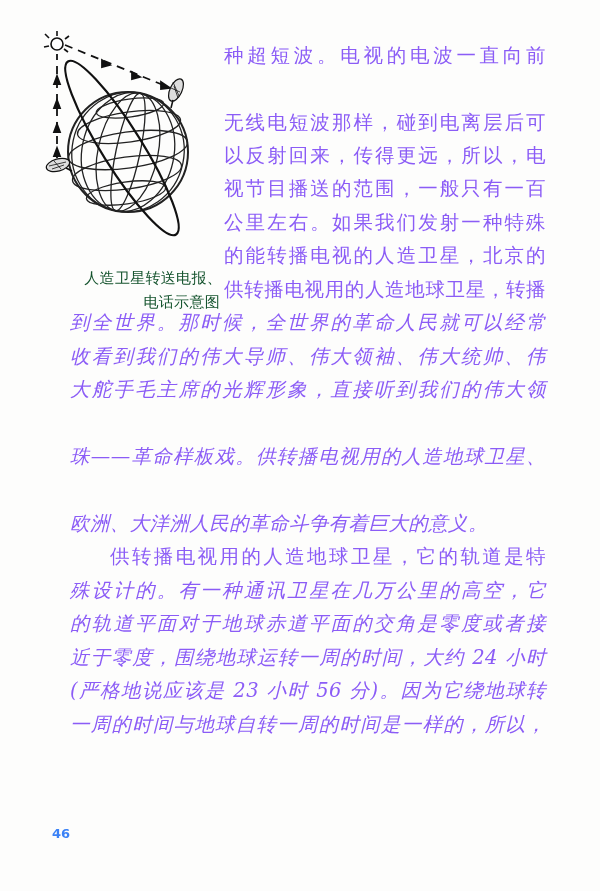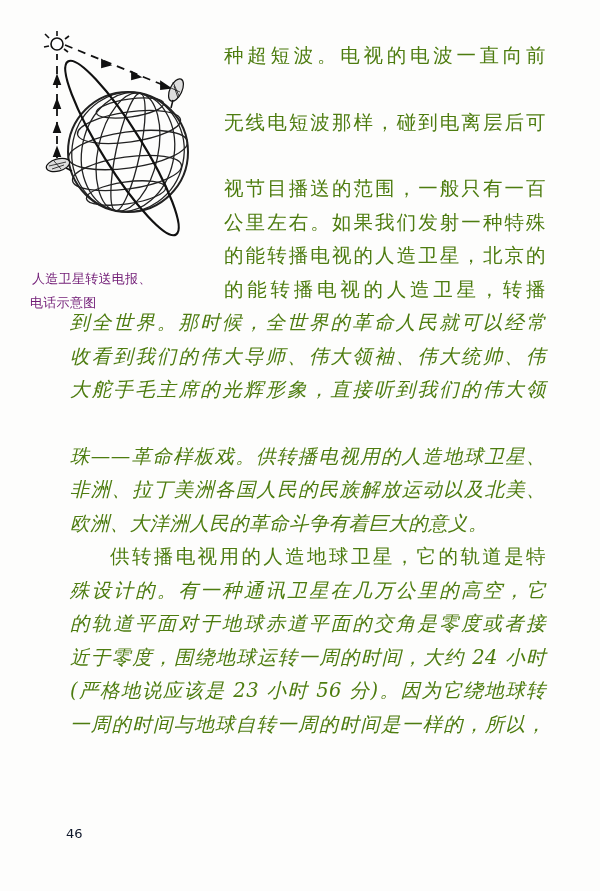--- a/index.html
+++ b/index.html
@@ -29,53 +29,53 @@
       height: 290px;
     }
     .figure svg {
       position: absolute;
       left: 0; top: 0;
     }
     .caption {
       position: absolute;
       left: 0;
       width: 190px;
-      text-align: left;
-      font-size: 13px;
+      text-align: right;
+      font-size: 15px;
       line-height: 23px;
-      color: #701a75;
+      color: #14532d;
       letter-spacing: 0.3px;
     }
     .caption.l1 { top: 237px; left: 2px; }
     .caption.l2 { top: 261px; left: 0px; }
 
     .line {
       position: absolute;
       font-size: 19.5px;
       line-height: 26px;
       white-space: nowrap;
-      color: #4d7c0f;
+      color: #8b5cf6;
       letter-spacing: 0.4px;
     }
     .narrow { left: 224px; width: 322px; }
     .wide   { left: 70px;  width: 476px; font-style: italic; }
     .justify {
       text-align: justify;
       text-align-last: justify;
     }
     .indent { left: 110px; width: 436px; }
 
     .page-number {
       position: absolute;
-      left: 66px;
+      left: 52px;
       top: 826px;
       font-family: "DejaVu Sans", sans-serif;
-      font-weight: normal;
+      font-weight: bold;
       font-size: 13px;
-      color: #0f172a;
+      color: #3b82f6;
     }
   </style>
 </head>
 <body>
 
 <div class="page">
 
   <div class="figure">
     <svg width="180" height="230" viewBox="0 0 180 230">
 
@@ -132,30 +132,30 @@
         <line x1="36" y1="138" x2="42" y2="141" stroke-width="1.6"></line>
       </g>
     </svg>
 
     <div class="caption l1">人造卫星转送电报、</div>
     <div class="caption l2">电话示意图</div>
   </div>
 
   <div class="line narrow justify" style="top:43px">种超短波。电视的电波一直向前</div>
   <div class="line narrow justify" style="top:110px">无线电短波那样，碰到电离层后可</div>
+  <div class="line narrow justify" style="top:143px">以反射回来，传得更远，所以，电</div>
   <div class="line narrow justify" style="top:176px">视节目播送的范围，一般只有一百</div>
   <div class="line narrow justify" style="top:210px">公里左右。如果我们发射一种特殊</div>
   <div class="line narrow justify" style="top:243px">的能转播电视的人造卫星，北京的</div>
-  <div class="line narrow justify" style="top:277px">的能转播电视的人造卫星，转播</div>
+  <div class="line narrow justify" style="top:277px">供转播电视用的人造地球卫星，转播</div>
 
   <div class="line wide justify" style="top:310px">到全世界。那时候，全世界的革命人民就可以经常</div>
   <div class="line wide justify" style="top:344px">收看到我们的伟大导师、伟大领袖、伟大统帅、伟</div>
   <div class="line wide justify" style="top:377px">大舵手毛主席的光辉形象，直接听到我们的伟大领</div>
   <div class="line wide justify" style="top:444px">珠——革命样板戏。供转播电视用的人造地球卫星、</div>
-  <div class="line wide justify" style="top:477px">非洲、拉丁美洲各国人民的民族解放运动以及北美、</div>
   <div class="line wide" style="top:511px">欧洲、大洋洲人民的革命斗争有着巨大的意义。</div>
   <div class="line indent justify" style="top:544px">供转播电视用的人造地球卫星，它的轨道是特</div>
   <div class="line wide justify" style="top:578px">殊设计的。有一种通讯卫星在几万公里的高空，它</div>
   <div class="line wide justify" style="top:611px">的轨道平面对于地球赤道平面的交角是零度或者接</div>
   <div class="line wide justify" style="top:645px">近于零度，围绕地球运转一周的时间，大约 24 小时</div>
   <div class="line wide justify" style="top:678px">(严格地说应该是 23 小时 56 分)。因为它绕地球转</div>
   <div class="line wide justify" style="top:712px">一周的时间与地球自转一周的时间是一样的，所以，</div>
 
   <div class="page-number">46</div>
 </div>

